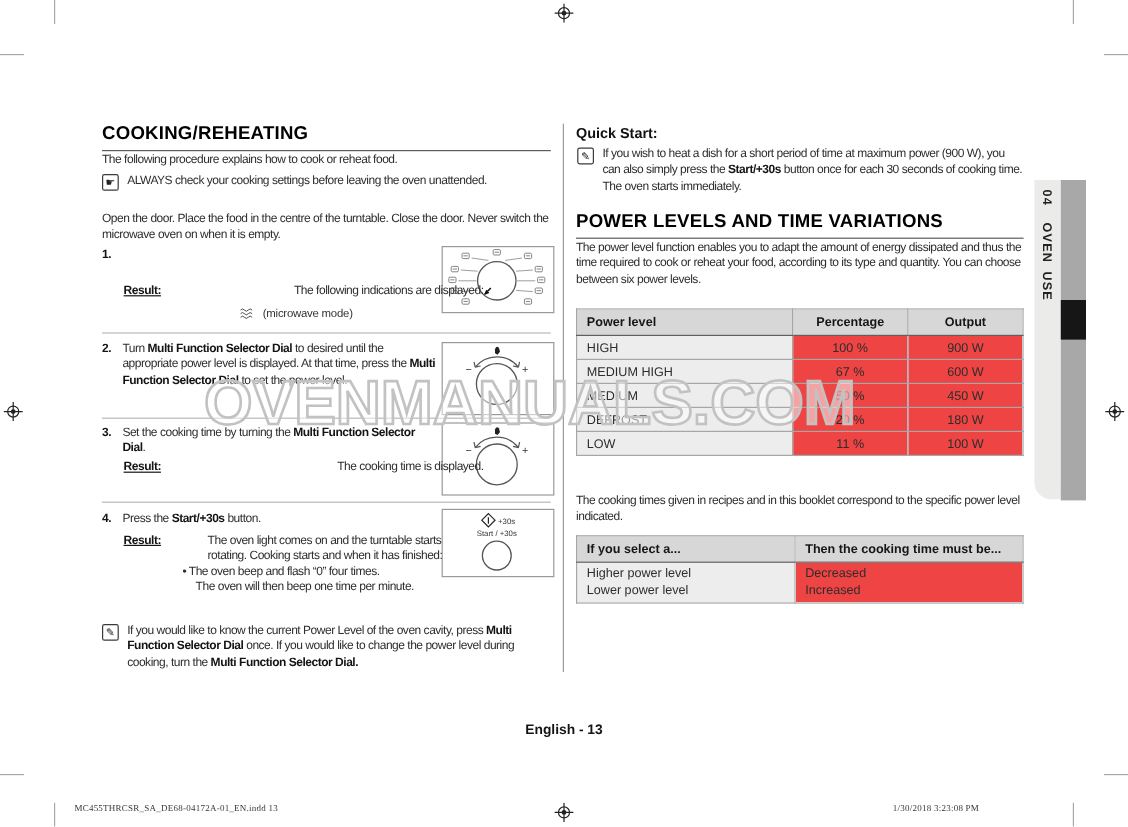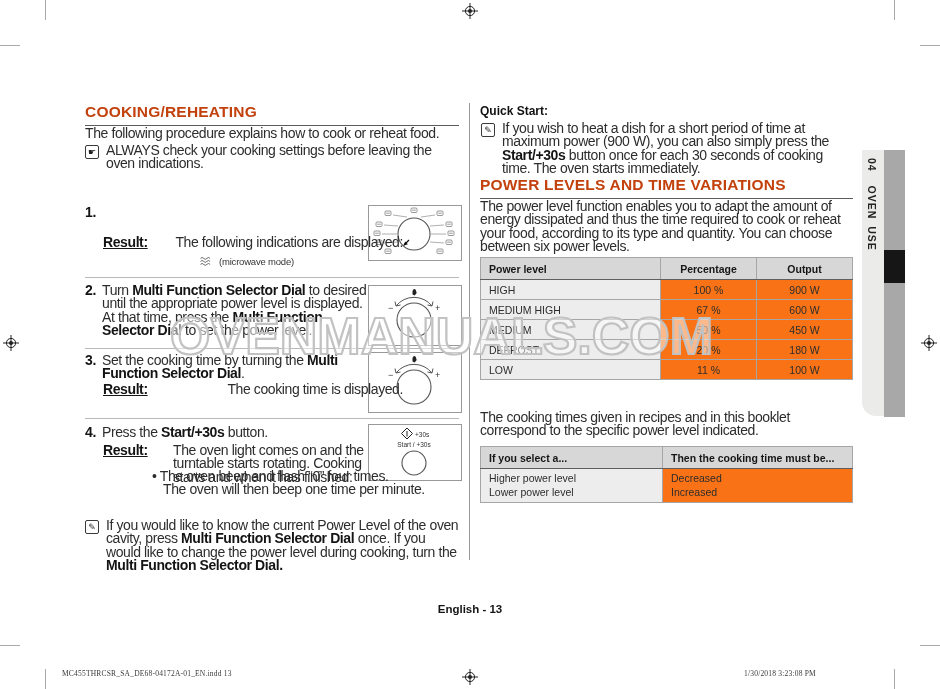--- a/index.html
+++ b/index.html
@@ -1,45 +1,45 @@
 <!DOCTYPE html>
 <html><head>
 <meta charset="utf-8">
 <style>
   html,body{margin:0;padding:0;background:#fff;}
   .page{position:relative;width:940px;height:689px;background:#fff;overflow:hidden;
         font-family:"Liberation Sans",sans-serif;color:#2d2d2d;}
   .abs{position:absolute;}
   b{color:#141414;}
   
-  .h1{font-size:15.5px;font-weight:bold;color:#c2410c;letter-spacing:0.2px;
+  .h1{font-size:15.5px;font-weight:bold;color:#000000;letter-spacing:0.2px;
       border-bottom:1px solid #5c5c5c;padding-bottom:4px;}
   .h2{font-size:12px;font-weight:bold;color:#111;}
   
-  .body{font-size:14px;line-height:13.4px;letter-spacing:-0.4px;}
+  .body{font-size:10px;line-height:13.4px;letter-spacing:-0.4px;}
   .note{display:flex;gap:7px;}
   .note-icon{flex:none;width:12px;height:12px;border:1px solid #3a3a3a;border-radius:2px;
              display:flex;align-items:center;justify-content:center;font-size:9px;line-height:1;
              color:#222;margin-top:1px;background:#fff;}
   .step{display:flex;}
   .step-num{flex:none;width:17px;font-weight:bold;color:#141414;}
   .result-row{display:flex;justify-content:space-between;}
   .result-label{flex:none;width:64px;font-weight:bold;text-decoration:underline;color:#141414;}
   .sep{height:1px;background:#b9b9b9;}
   .vdivider{width:1px;background:#9a9a9a;}
   
   .illus{border:1px solid #999;background:#fff;}
   .svgt{font-size:9px;fill:#333;}
   .svgt2{font-size:6.5px;fill:#333;}
   
   table{border-collapse:collapse;table-layout:fixed;font-size:10.5px;color:#2d2d2d;}
   .ptable,.stable{border:1px solid #7f7f7f;}
   th,td{border:1px solid #a6a6a6;padding:0 8px;overflow:hidden;}
   th{background:#d7d7d7;font-weight:bold;height:21px;border-bottom:1px solid #5f5f5f;color:#161616;}
-  td{height:19px;background:#f97316;}
+  td{height:19px;background:#ef4444;}
   td.c1{background:#ededed;}
   .tl{text-align:left;}
   .cc{text-align:center;}
   .stable td{height:auto;padding:3px 8px;line-height:13.5px;vertical-align:top;}
   
   .tab-light{background:#ebebe9;border-radius:0 0 0 14px;}
   .tab-strip{background:#a8a8a8;}
   .tab-marker{background:#161616;}
   .tab-text{writing-mode:vertical-rl;font-weight:bold;font-size:10.5px;letter-spacing:1px;
             word-spacing:3px;color:#222;white-space:pre;}
@@ -94,23 +94,24 @@
     </svg>
 
   <div class="abs vdivider" style="left:469px;top:103px;height:457px"></div>
 
   <div class="abs h1" style="left:85px;top:103px;width:374px">COOKING/REHEATING</div>
 
   <div class="abs body" style="left:85px;top:127px;width:376px">The following procedure explains how to cook or reheat food.</div>
 
   <div class="abs note" style="left:85px;top:144px;width:360px">
     <span class="note-icon">☛</span>
-    <span class="body" style="width:330px">ALWAYS check your cooking settings before leaving the oven indications.</span>
-  </div>
-
+    <span class="body" style="width:330px">ALWAYS check your cooking settings before leaving the oven unattended.</span>
+  </div>
+
+  <div class="abs body" style="left:85px;top:176px;width:378px">Open the door. Place the food in the centre of the turntable. Close the door. Never switch the microwave oven on when it is empty.</div>
 
   <div class="abs step body" style="left:85px;top:206px;width:280px">
     <span class="step-num">1.</span>
   </div>
   <div class="abs illus" style="left:368px;top:205px;width:92px;height:54px">
     <svg width="90" height="52" viewBox="0 0 90 52">
       <defs>
           <g id="mg">
             <rect x="0" y="0" width="6" height="4.5" rx="1" fill="none" stroke="#6e6e6e" stroke-width="0.7"></rect>
             <line x1="1.2" y1="2.2" x2="4.8" y2="2.2" stroke="#6e6e6e" stroke-width="0.7"></line>

